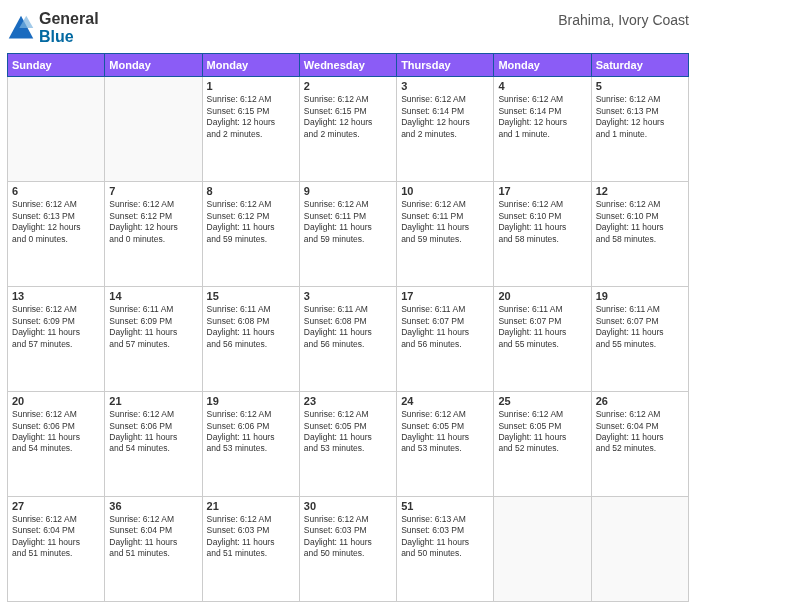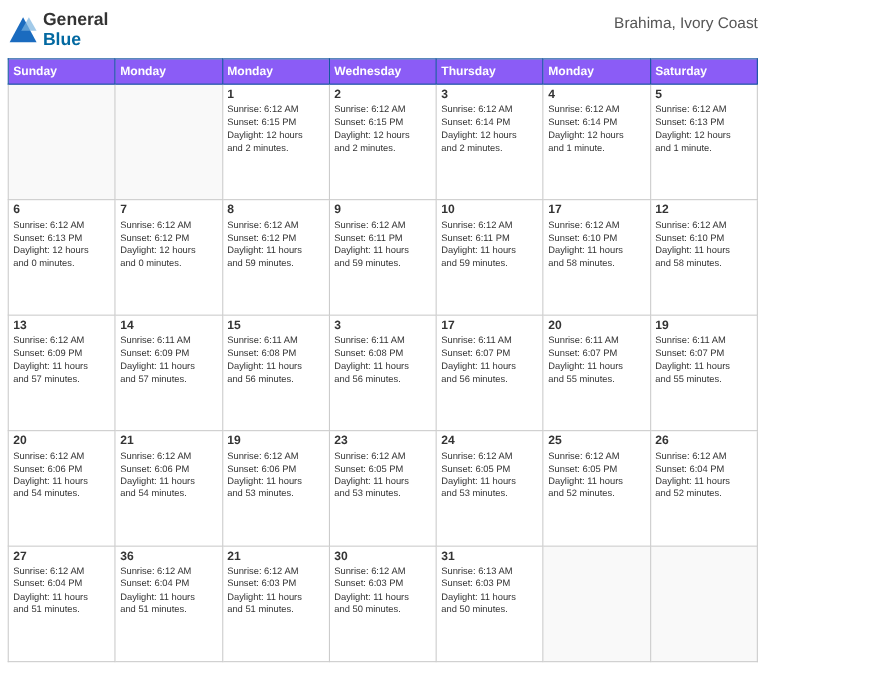--- a/index.html
+++ b/index.html
@@ -251,21 +251,21 @@
           </td>
           <td>
             <span class="day-num">21</span>
             <div class="cell-text">Sunrise: 6:12 AM<br>Sunset: 6:03 PM<br>Daylight: 11 hours<br>and 51 minutes.</div>
           </td>
           <td>
             <span class="day-num">30</span>
             <div class="cell-text">Sunrise: 6:12 AM<br>Sunset: 6:03 PM<br>Daylight: 11 hours<br>and 50 minutes.</div>
           </td>
           <td>
-            <span class="day-num">31</span>
+            <span class="day-num">51</span>
             <div class="cell-text">Sunrise: 6:13 AM<br>Sunset: 6:03 PM<br>Daylight: 11 hours<br>and 50 minutes.</div>
           </td>
           <td class="empty"></td>
           <td class="empty"></td>
         </tr>
       </tbody>
   </table>
 </div>
 
 </body></html>

